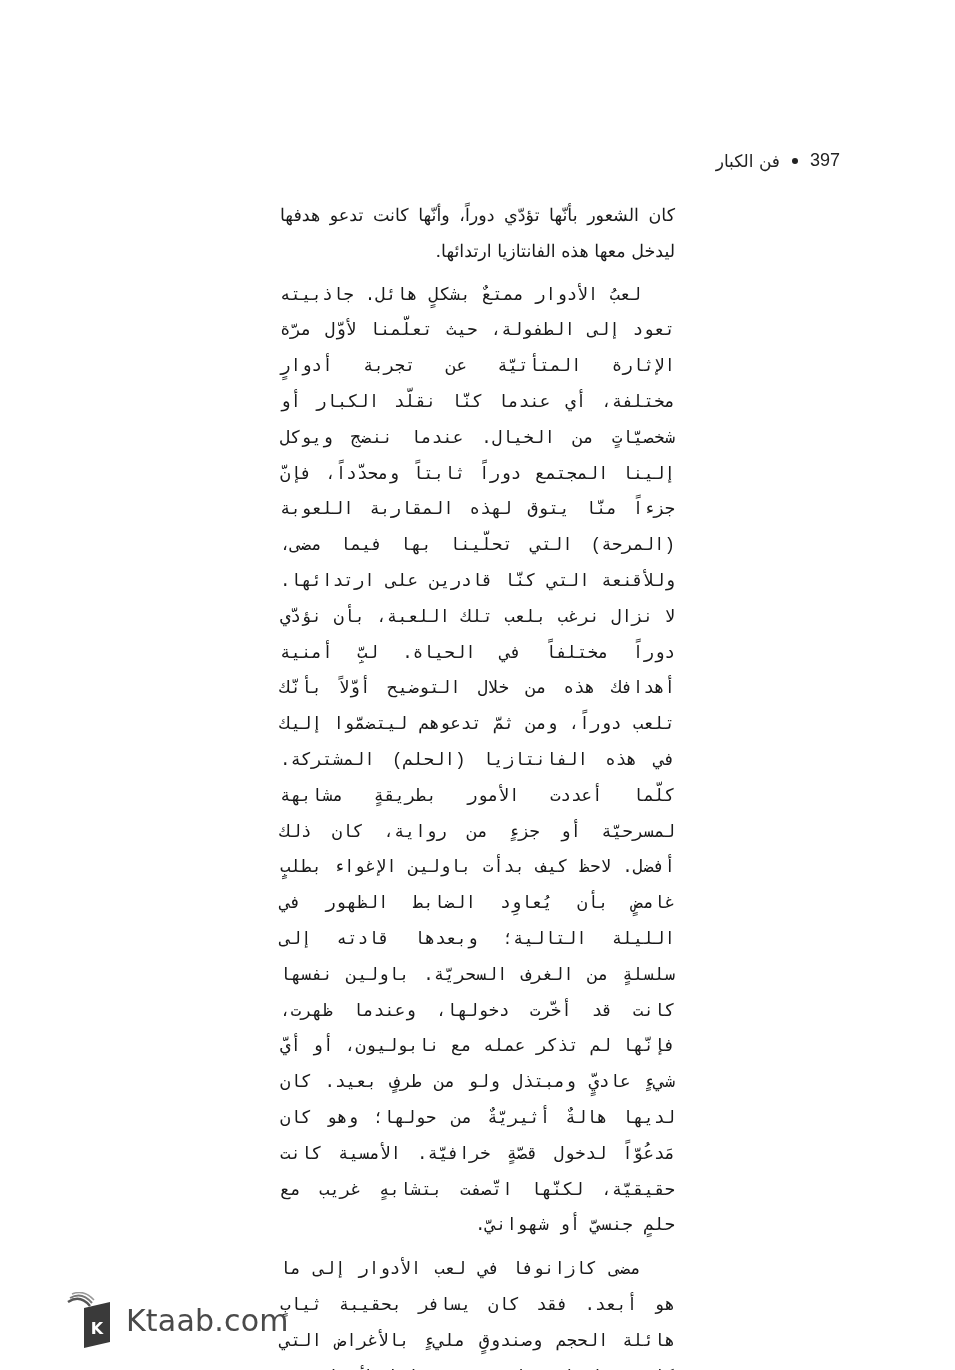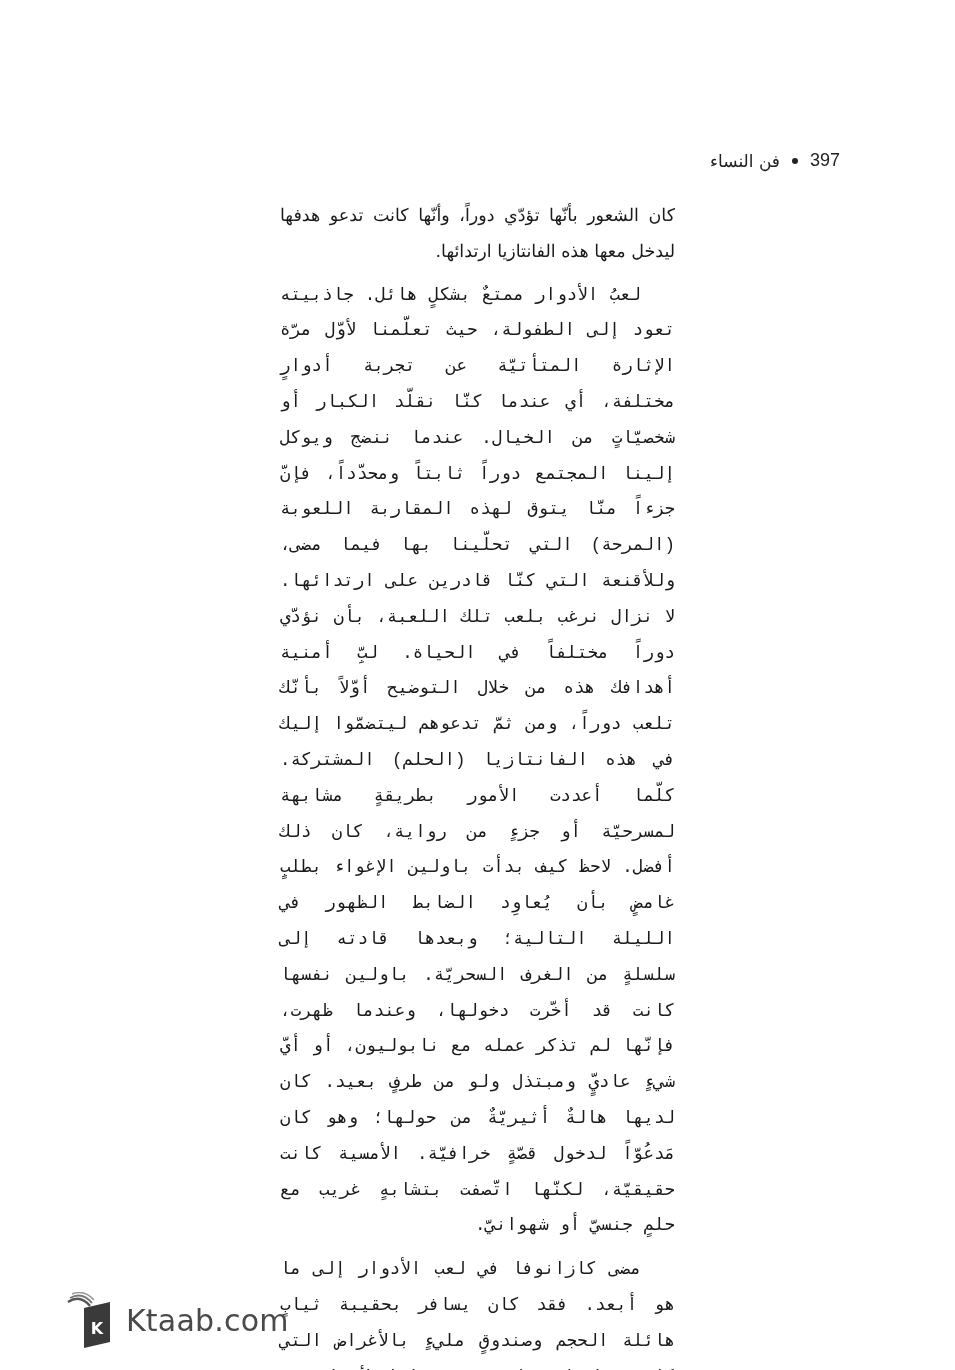--- a/index.html
+++ b/index.html
@@ -78,21 +78,21 @@
       color: #4a4a4a;
       letter-spacing: 0.2px;
     }
   </style>
 </head>
 <body>
 
 <div class="header">
   <span class="page-num">397</span>
   <span class="bullet"></span>
-  <span class="chapter">فن النساء</span>
+  <span class="chapter">فن الكبار</span>
 </div>
 
 <div class="text-block">
   <p>كان الشعور بأنّها تؤدّي دوراً، وأنّها كانت تدعو هدفها ليدخل معها هذه الفانتازيا ارتدائها.</p>
   <p class="indent">لعبُ الأدوار ممتعٌ بشكلٍ هائل. جاذبيته تعود إلى الطفولة، حيث تعلّمنا لأوّل مرّة الإثارة المتأتيّة عن تجربة أدوارٍ مختلفة، أي عندما كنّا نقلّد الكبار أو شخصيّاتٍ من الخيال. عندما ننضج ويوكل إلينا المجتمع دوراً ثابتاً ومحدّداً، فإنّ جزءاً منّا يتوق لهذه المقاربة اللعوبة (المرحة) التي تحلّينا بها فيما مضى، وللأقنعة التي كنّا قادرين على ارتدائها. لا نزال نرغب بلعب تلك اللعبة، بأن نؤدّي دوراً مختلفاً في الحياة. لبِّ أمنية أهدافك هذه من خلال التوضيح أوّلاً بأنّك تلعب دوراً، ومن ثمّ تدعوهم ليتضمّوا إليك في هذه الفانتازيا (الحلم) المشتركة. كلّما أعددت الأمور بطريقةٍ مشابهة لمسرحيّة أو جزءٍ من رواية، كان ذلك أفضل. لاحظ كيف بدأت باولين الإغواء بطلبٍ غامضٍ بأن يُعاوِد الضابط الظهور في الليلة التالية؛ وبعدها قادته إلى سلسلةٍ من الغرف السحريّة. باولين نفسها كانت قد أخّرت دخولها، وعندما ظهرت، فإنّها لم تذكر عمله مع نابوليون، أو أيّ شيءٍ عاديٍّ ومبتذل ولو من طرفٍ بعيد. كان لديها هالةٌ أثيريّةٌ من حولها؛ وهو كان مَدعُوّاً لدخول قصّةٍ خرافيّة. الأمسية كانت حقيقيّة، لكنّها اتّصفت بتشابهٍ غريب مع حلمٍ جنسيّ أو شهوانيّ.</p>
   <p class="indent">مضى كازانوفا في لعب الأدوار إلى ما هو أبعد. فقد كان يسافر بحقيبة ثيابٍ هائلة الحجم وصندوقٍ مليءٍ بالأغراض التي كان معظمها عبارة عن هدايا لأهدافه ـ مراوح، مجوهرات، إكسسوارات. وبعضاً من الأشياء التي قالها وفعلها كانت مُستَعارَةً من الروايات التي كان قد قرأ والقصص التي كان قد سمع. كان يلفّ النساء بجوٍّ رومانسيٍّ عميق ومع ذلك حقيقيٍّ إلى حدٍّ بعيد بالنسبة إلى حواسّهم. على غرار كازانوفا، عليك أن ترى العالم كنوعٍ من المسرح. أدخِل خفّةً معيّنة إلى الأدوار التي تلعبها؛ حاول أن تخلق إحساساً بالدراما والوهم؛ شوّش الناس وأربكهم من خلال قليلٍ من لاواقعيّة الكلمات والإيماءات التي يخلقها الخيال؛ في الحياة اليوميّة، كن ممثّلاً خالصاً (شديد البراعة.) ثقافتنا تجلّ الممثّلين بسبب حريّتهم في لعب الأدوار. جميعنا نغبطهم على هذه الحريّة.</p>
 </div>
 
 <div class="footer-logo">
   <span class="book-icon">

